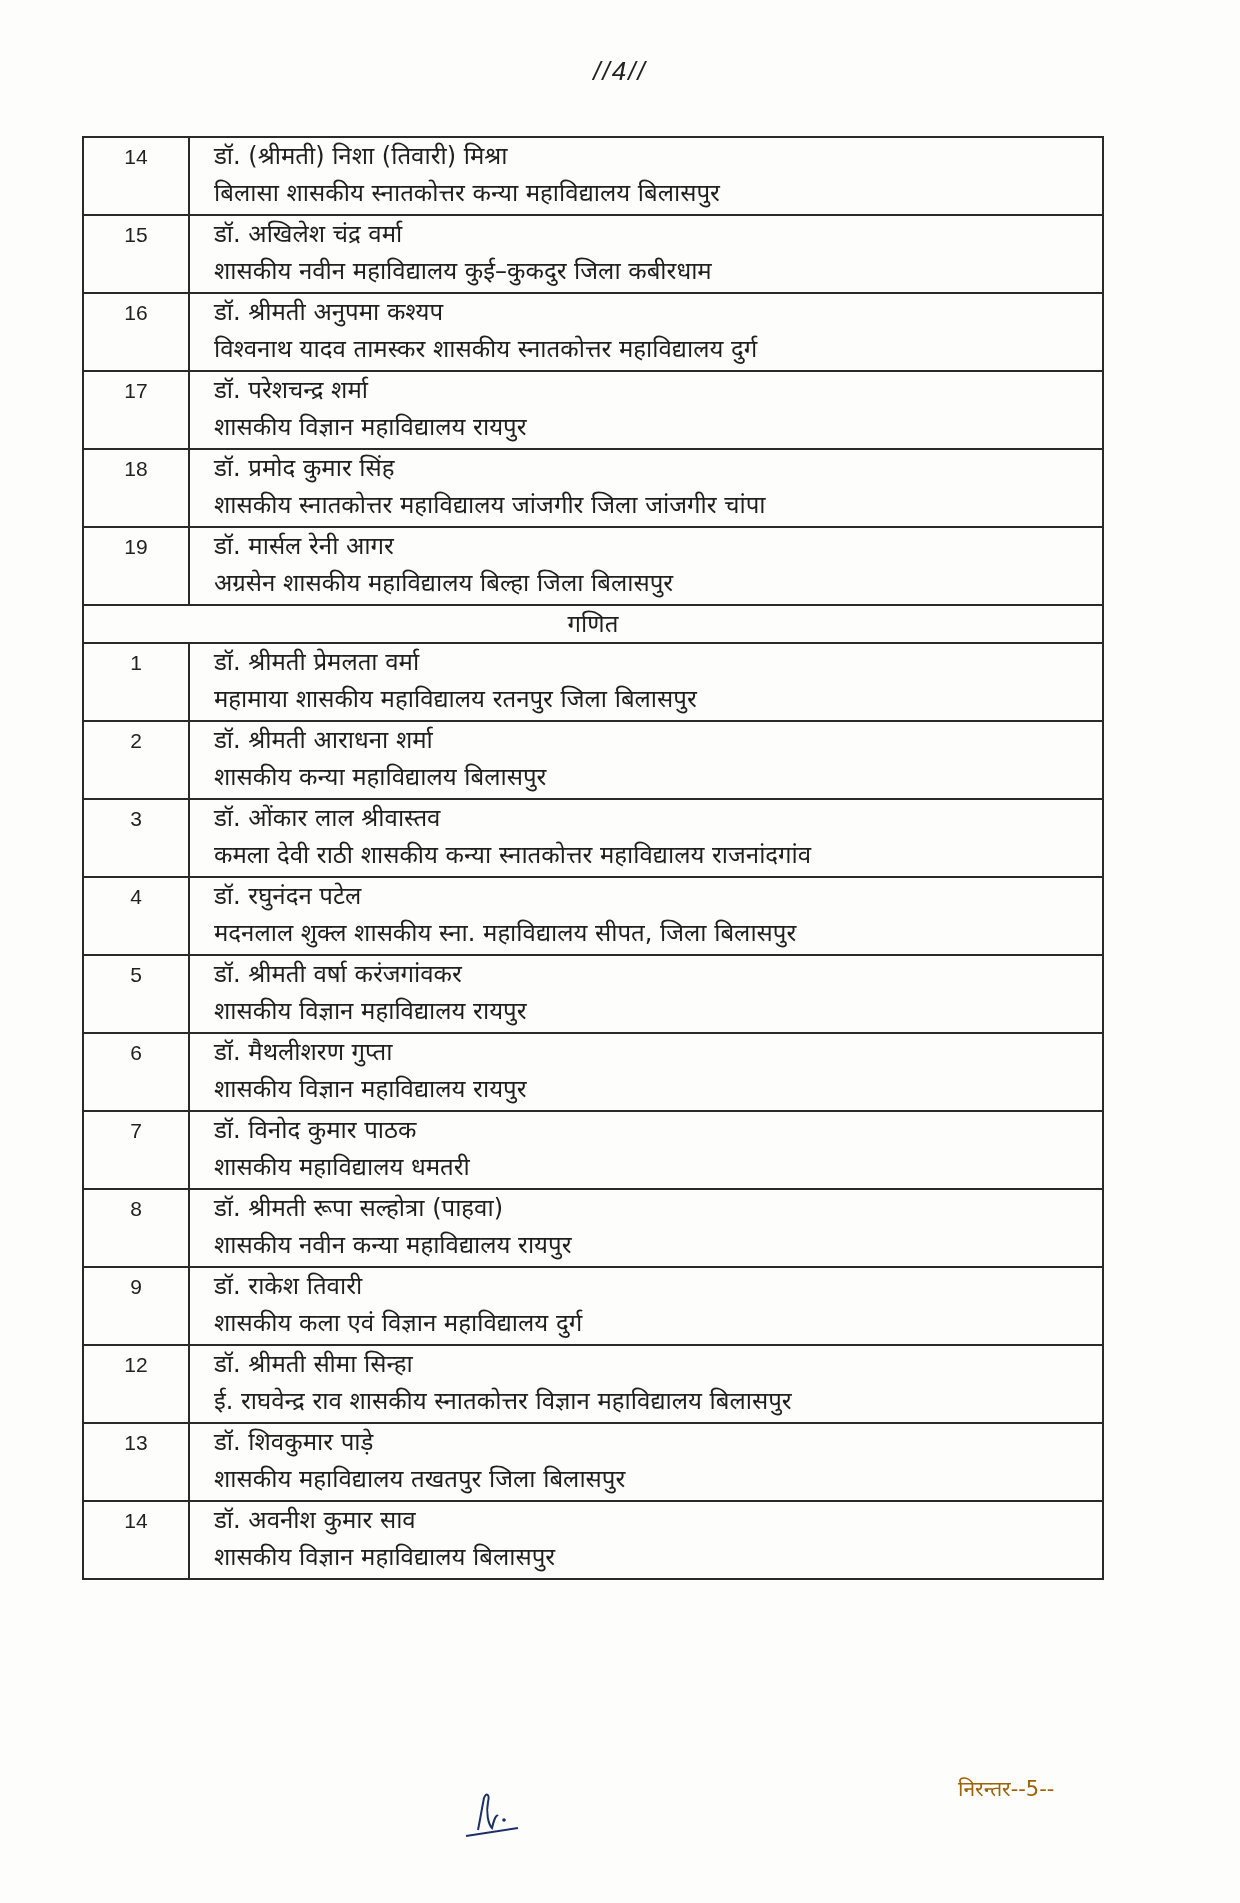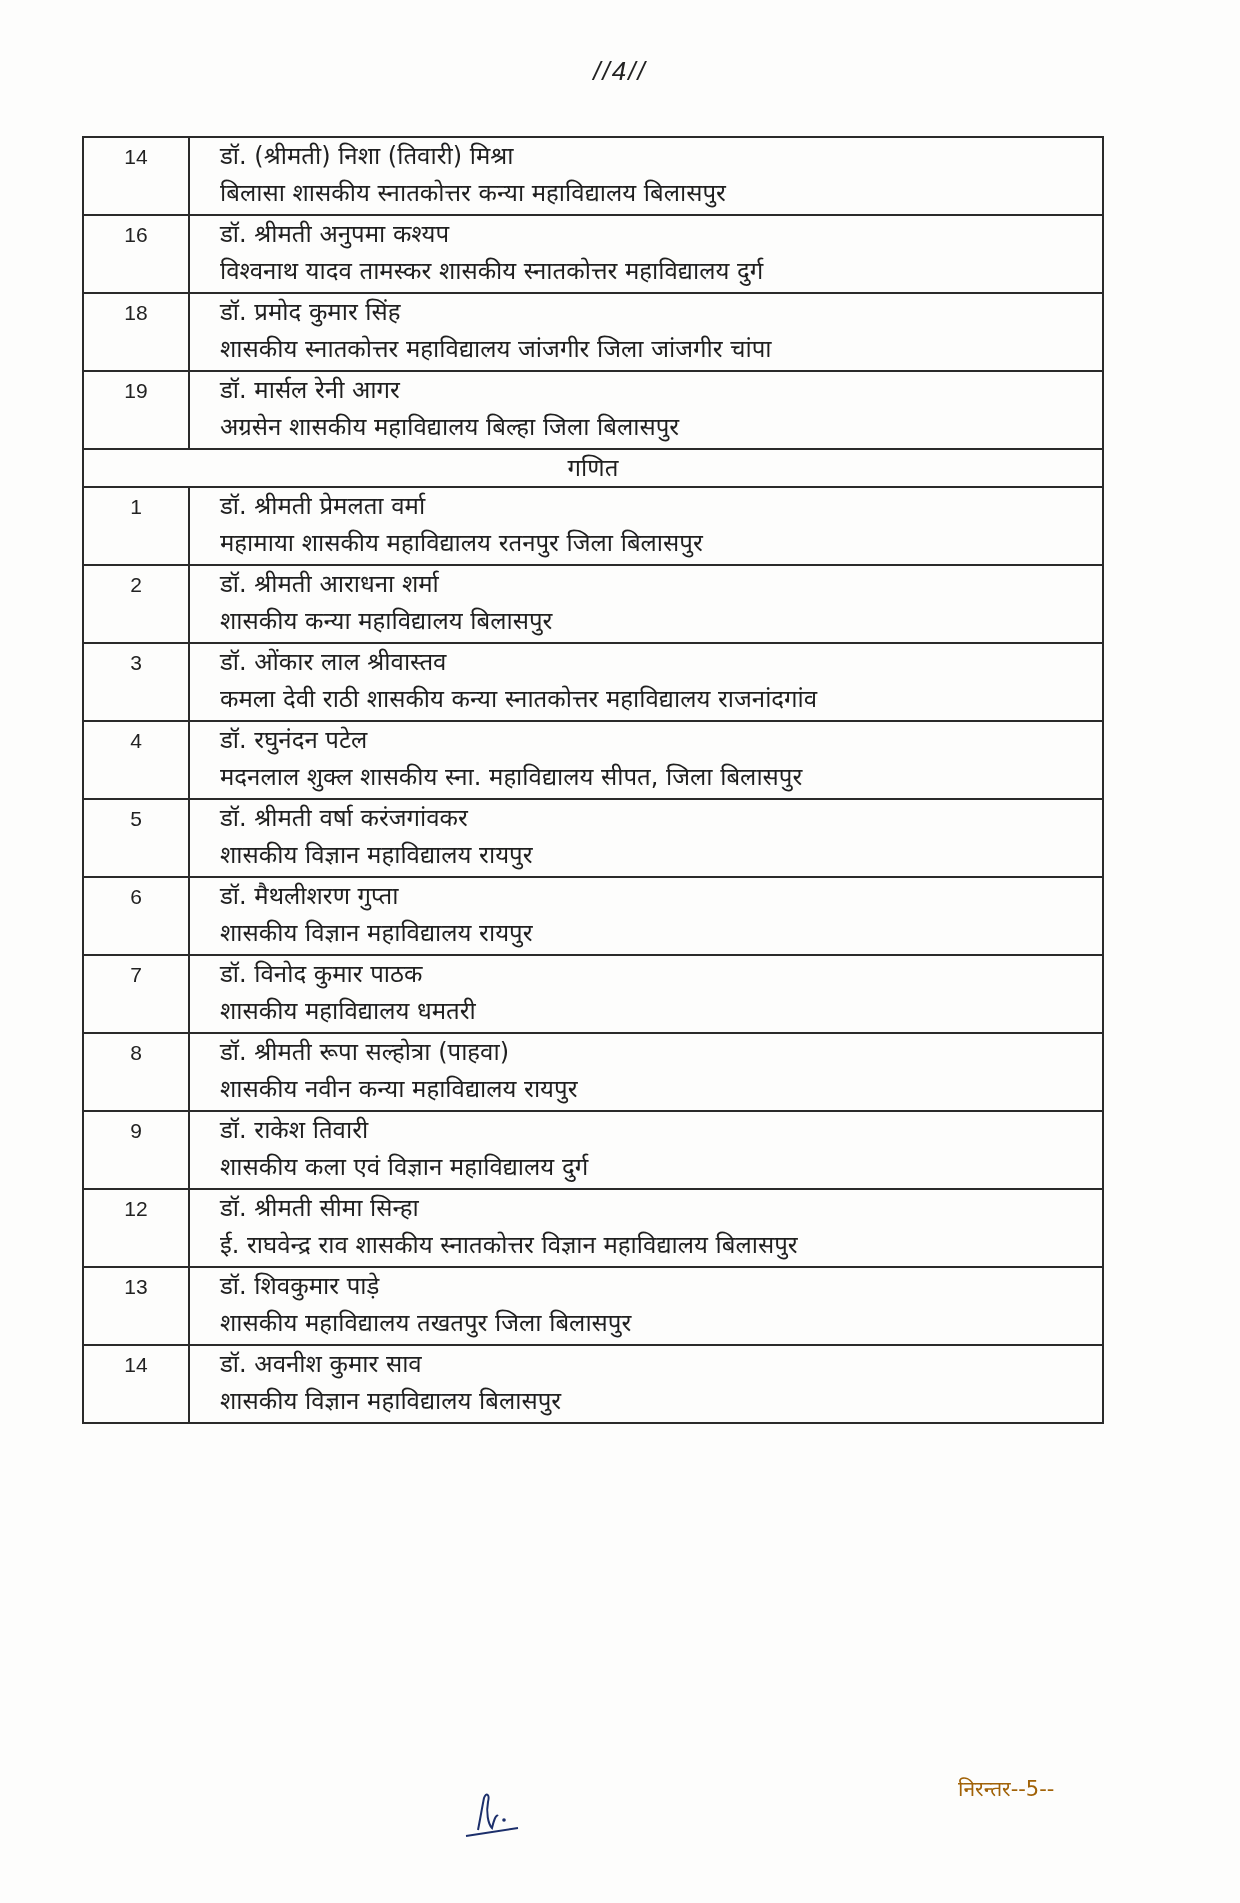--- a/index.html
+++ b/index.html
@@ -44,21 +44,21 @@
     .doc-table td.num {
       width: 104px;
       border-right: 2px solid #2a2a2a;
       text-align: center;
       font-family: "Liberation Sans", sans-serif;
       font-size: 21px;
       padding-top: 7px;
       color: #222;
     }
     .doc-table td.entry {
-      padding-left: 30px;
+      padding-left: 24px;
       height: 76px;
     }
     .entry .name, .entry .college {
       font-family: "DejaVu Sans", sans-serif;
       font-size: 24px;
       line-height: 37px;
       white-space: nowrap;
       color: #1f1f1f;
     }
     .section-row td {
@@ -93,24 +93,38 @@
 <table class="doc-table">
   <tbody id="rows-before">
       <tr>
         <td class="num">14</td>
         <td class="entry">
           <div class="name">डॉ. (श्रीमती) निशा (तिवारी) मिश्रा</div>
           <div class="college">बिलासा शासकीय स्नातकोत्तर कन्या महाविद्यालय बिलासपुर</div>
         </td>
       </tr>
       <tr>
+        <td class="num">15</td>
+        <td class="entry">
+          <div class="name">डॉ. अखिलेश चंद्र वर्मा</div>
+          <div class="college">शासकीय नवीन महाविद्यालय कुई–कुकदुर जिला कबीरधाम</div>
+        </td>
+      </tr>
+      <tr>
         <td class="num">16</td>
         <td class="entry">
           <div class="name">डॉ. श्रीमती अनुपमा कश्यप</div>
           <div class="college">विश्वनाथ यादव तामस्कर शासकीय स्नातकोत्तर महाविद्यालय दुर्ग</div>
+        </td>
+      </tr>
+      <tr>
+        <td class="num">17</td>
+        <td class="entry">
+          <div class="name">डॉ. परेशचन्द्र शर्मा</div>
+          <div class="college">शासकीय विज्ञान महाविद्यालय रायपुर</div>
         </td>
       </tr>
       <tr>
         <td class="num">18</td>
         <td class="entry">
           <div class="name">डॉ. प्रमोद कुमार सिंह</div>
           <div class="college">शासकीय स्नातकोत्तर महाविद्यालय जांजगीर जिला जांजगीर चांपा</div>
         </td>
       </tr>
       <tr>

